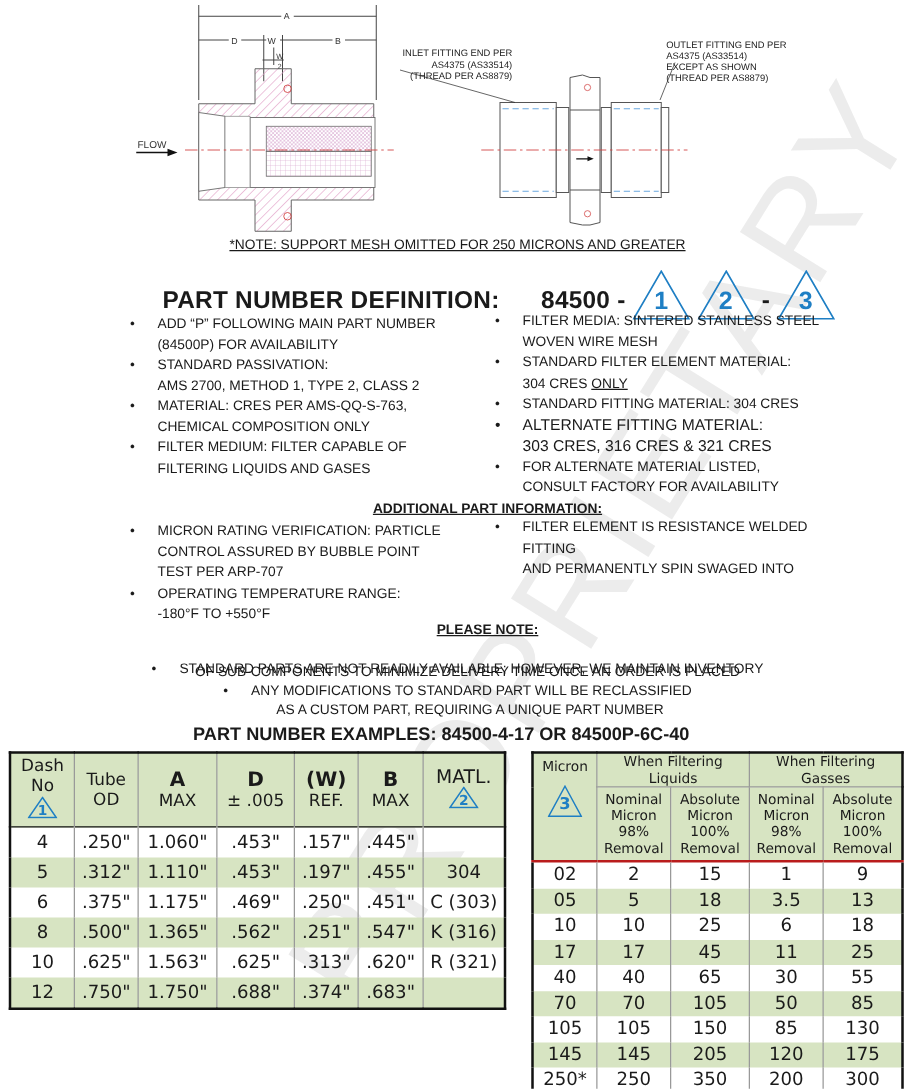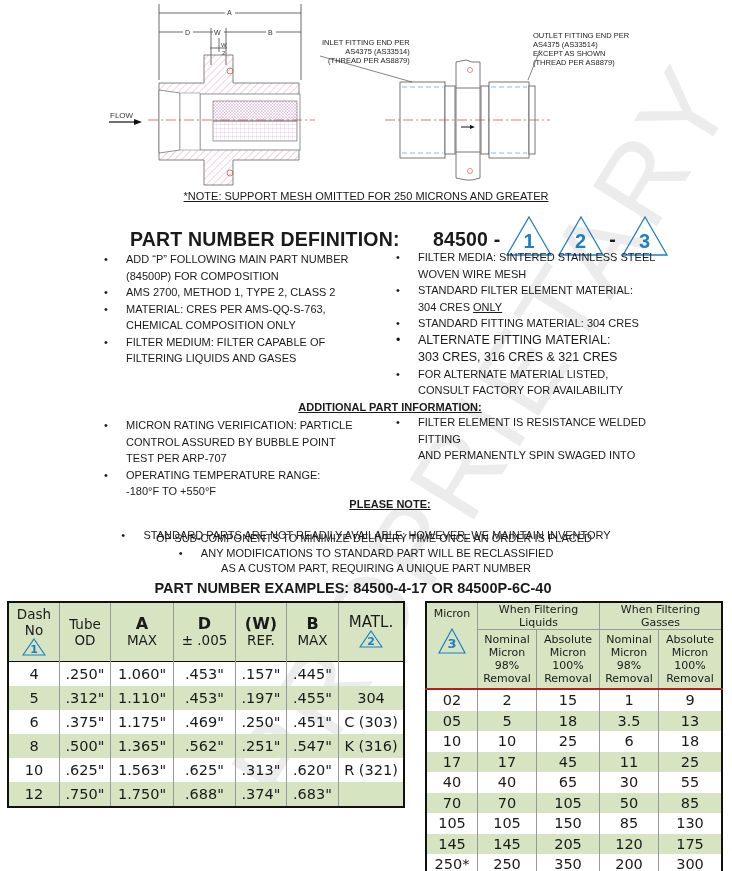--- a/index.html
+++ b/index.html
@@ -154,23 +154,24 @@
     <svg width="46" height="40">
         <polygon points="23,1 45,39 1,39" fill="none" stroke="#1f7fc4" stroke-width="1.3"></polygon>
       </svg>
     <span>3</span>
   </span>
 </div>
 
 <ul class="bl" style="left:104px;top:251px;width:290px;">
   <li>
       <div>ADD “P” FOLLOWING MAIN PART NUMBER</div>
-      <div>(84500P) FOR COMPOSITION</div>
-    </li>
-  <li>
+      <div>(84500P) FOR AVAILABILITY</div>
+    </li>
+  <li>
+      <div>STANDARD PASSIVATION:</div>
       <div>AMS 2700, METHOD 1, TYPE 2, CLASS 2</div>
     </li>
   <li>
       <div>MATERIAL: CRES PER AMS-QQ-S-763,</div>
       <div>CHEMICAL COMPOSITION ONLY</div>
     </li>
   <li>
       <div>FILTER MEDIUM: FILTER CAPABLE OF</div>
       <div>FILTERING LIQUIDS AND GASES</div>
     </li>

